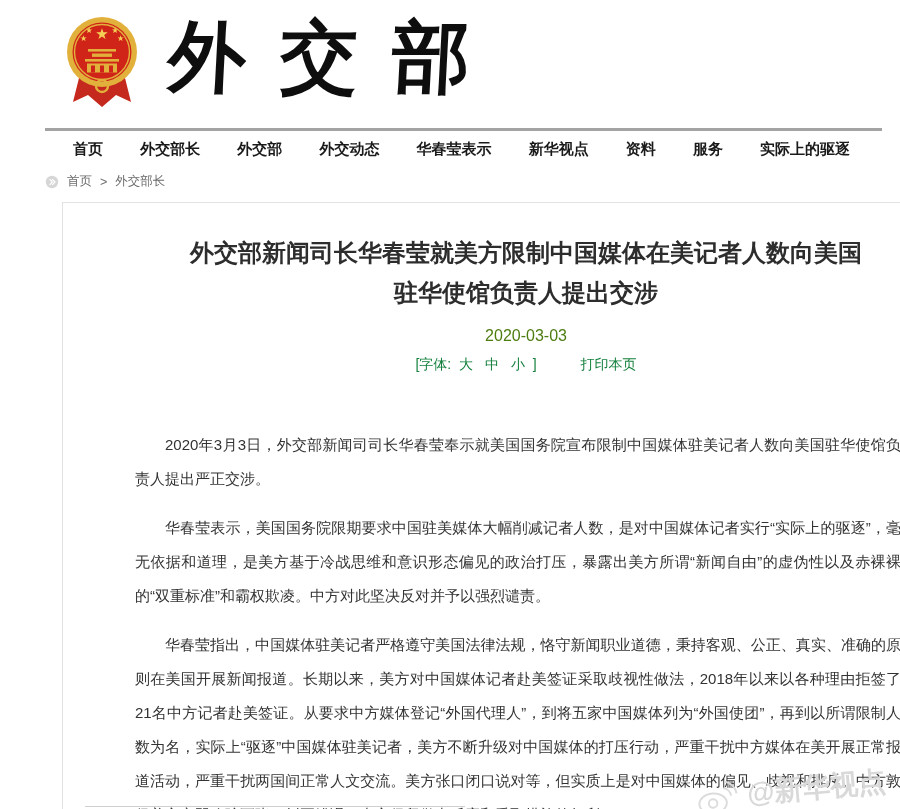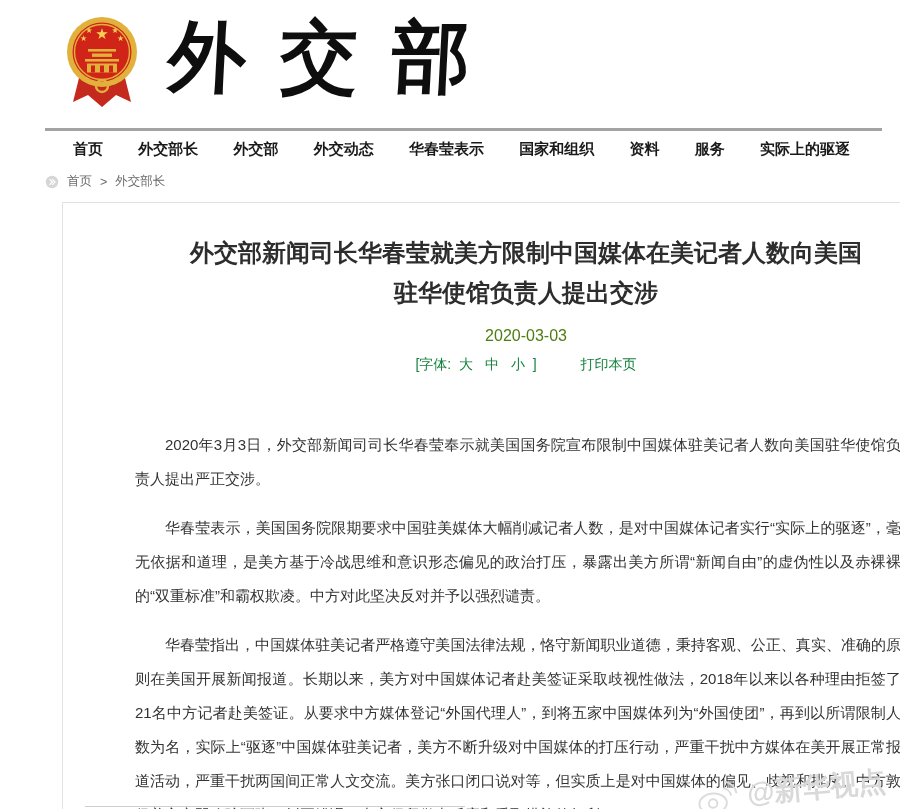--- a/index.html
+++ b/index.html
@@ -115,21 +115,21 @@
     </a>
     <div class="logo-text">外交部</div>
   </div>
 
   <div class="nav">
     <a>首页</a>
     <a>外交部长</a>
     <a>外交部</a>
     <a>外交动态</a>
     <a>华春莹表示</a>
-    <a>国家和组织</a>
+    <a>新华视点</a>
     <a>资料</a>
     <a>服务</a>
     <a>实际上的驱逐</a>
   </div>
 
   <div class="breadcrumb">
     <svg width="14" height="14" viewBox="0 0 14 14">
       <circle cx="7" cy="7" r="6.2" fill="#d6d6d6"></circle>
       <path d="M4.6 4.2 L7.4 7 L4.6 9.8 M7.2 4.2 L10 7 L7.2 9.8" stroke="#ffffff" stroke-width="1.2" fill="none"></path>
     </svg>

